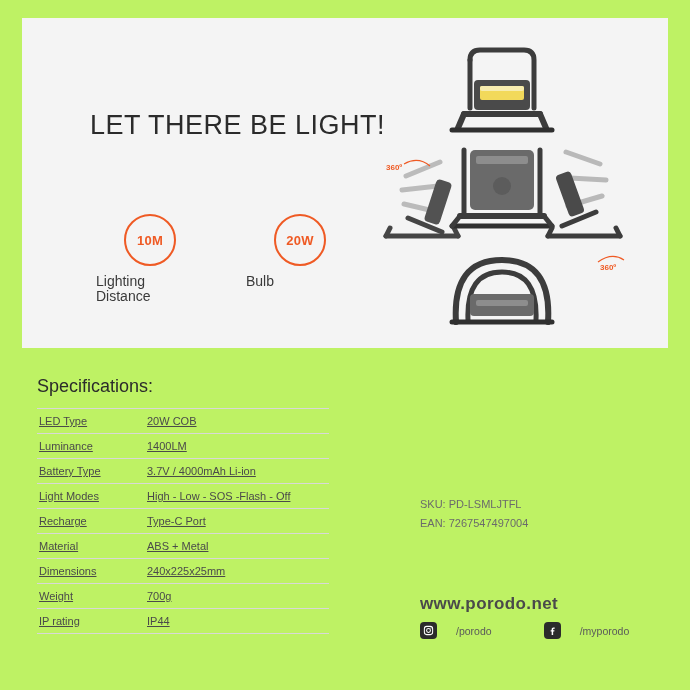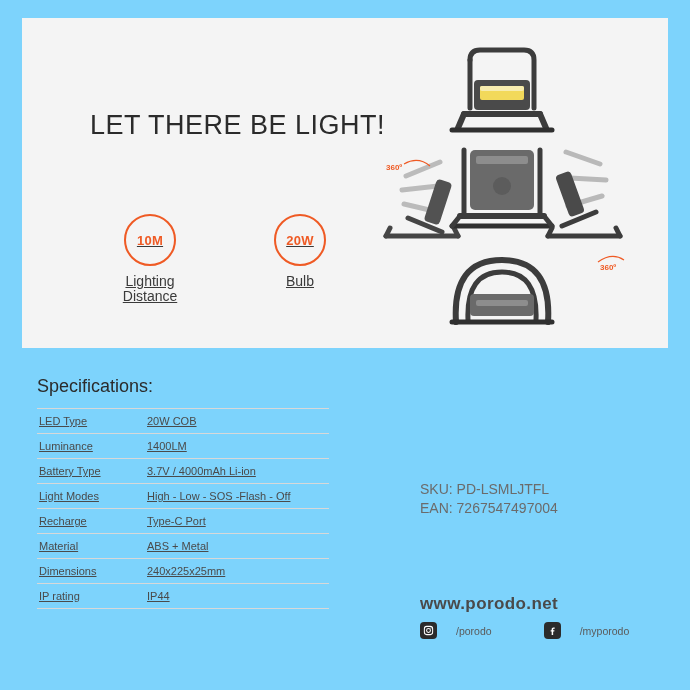--- a/index.html
+++ b/index.html
@@ -11,21 +11,21 @@
     height: 690px;
     background: #ffffff;
     font-family: "Liberation Sans", sans-serif;
     color: #3a3a3a;
     overflow: hidden;
   }
   .page {
     position: relative;
     width: 690px;
     height: 690px;
-    background: #7dd3fc;
+    background: #bef264;
   }
   
   .hero {
     position: absolute;
     left: 22px;
     top: 18px;
     width: 646px;
     height: 330px;
     background: #f4f4f4;
   }
@@ -42,22 +42,21 @@
   
   .badges {
     position: absolute;
     left: 74px;
     top: 196px;
     display: flex;
     gap: 42px;
   }
   .badge-block {
     width: 108px;
-    text-align: center;
-    text-decoration: underline;
+    text-align: left;
   }
   .badge-circle {
     width: 48px;
     height: 48px;
     border: 2px solid #ef5a24;
     border-radius: 50%;
     margin: 0 auto;
     display: flex;
     align-items: center;
     justify-content: center;
@@ -120,22 +119,22 @@
   .spec-table td.label {
     width: 100px;
   }
   .spec-table td.value {
     padding-left: 6px;
   }
   
   .sku-block {
     position: absolute;
     left: 420px;
-    top: 480px;
-    font-size: 14px;
+    top: 495px;
+    font-size: 11px;
     color: #6b6b6b;
     line-height: 19px;
   }
   .website {
     position: absolute;
     left: 420px;
     top: 594px;
     font-size: 17px;
     font-weight: bold;
     color: #4a4a4a;
@@ -291,20 +290,24 @@
         <td class="label">Recharge</td>
         <td class="value">Type-C Port</td>
       </tr>
       <tr>
         <td class="label">Material</td>
         <td class="value">ABS + Metal</td>
       </tr>
       <tr>
         <td class="label">Dimensions</td>
         <td class="value">240x225x25mm</td>
+      </tr>
+      <tr>
+        <td class="label">Weight</td>
+        <td class="value">700g</td>
       </tr>
       <tr>
         <td class="label">IP rating</td>
         <td class="value">IP44</td>
       </tr>
     </tbody>
   </table>
 
   <div class="sku-block">
     <div>SKU: PD-LSMLJTFL</div>

